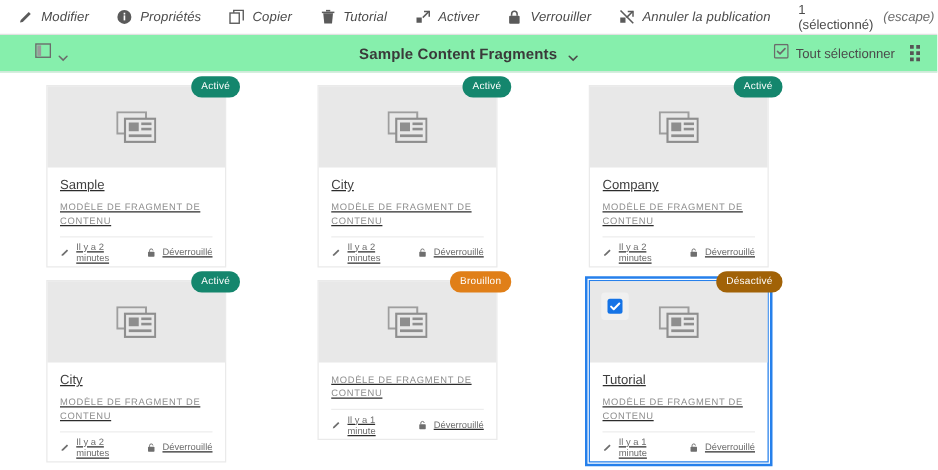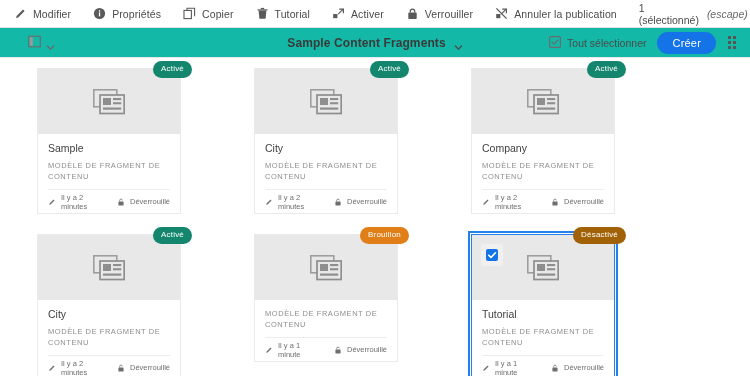--- a/index.html
+++ b/index.html
@@ -26,20 +26,21 @@
     align-items: center;
     gap: 6px;
     margin-right: 22px;
     cursor: pointer;
     white-space: nowrap;
   }
   .act-label {
     font-size: 10.5px;
     color: #4b4b4b;
     letter-spacing: .1px;
+    font-style: italic;
   }
   .act .ic { width: 13px; height: 13px; display: block; flex: 0 0 13px; }
   .act .ic svg { display: block; width: 13px; height: 13px; }
 
   .selinfo {
     margin-left: auto;
     display: flex;
     align-items: center;
     gap: 8px;
     font-size: 10.5px;
@@ -47,21 +48,21 @@
   }
   .selinfo .esc { font-style: italic; color: #6b6b6b; }
 
   
   .head-bar {
     height: 30px;
     display: flex;
     align-items: center;
     padding: 0 8px 0 28px;
     border-bottom: 1px solid #e8e8e8;
-    background: #14b8a6;
+    background: #86efac;
     position: relative;
   }
   .view-switch {
     display: flex; align-items: center; gap: 5px;
     cursor: pointer;
   }
   .chev { width: 9px; height: 9px; display: block; }
   .title-wrap {
     position: absolute;
     left: 0; right: 0;
@@ -105,23 +106,24 @@
 
   
   .cards {
     padding: 10px 0 0 0;
     display: flex;
     flex-wrap: wrap;
     background: #fff;
   }
   .card-slot {
     width: 180px;
-    padding: 0 0 20px 0;
+    padding: 0 0 10px 0;
     margin-left: 37px;
     position: relative;
+    text-decoration: underline;
   }
   .card {
     width: 144px;
     background: #fff;
     border: 1px solid #eaeaea;
     position: relative;
   }
   .card.selected {
     outline: 2px solid #2680eb;
     outline-offset: 1px;
@@ -310,21 +312,20 @@
   <div class="head-right">
     <div class="select-all">
       <span>
         <svg width="12" height="12" viewBox="0 0 12 12">
           <rect x="0.6" y="0.6" width="10.8" height="10.8" rx="1" fill="none" stroke="#6b6b6b" stroke-width="1.1"></rect>
           <path d="M3 6.1 L5 8.1 L9 3.9" stroke="#6b6b6b" stroke-width="1.3" fill="none" stroke-linecap="round" stroke-linejoin="round"></path>
         </svg>
       </span>
       <span>Tout sélectionner</span>
     </div>
-    <button class="btn-create">Créer</button>
     <span class="grid-toggle">
       <svg width="15" height="15" viewBox="0 0 15 15">
         <rect x="1" y="1" width="3" height="3" fill="#555"></rect>
           <rect x="6" y="1" width="3" height="3" fill="#555"></rect>
         <rect x="1" y="6" width="3" height="3" fill="#555"></rect>
           <rect x="6" y="6" width="3" height="3" fill="#555"></rect>
         <rect x="1" y="11" width="3" height="3" fill="#555"></rect>
           <rect x="6" y="11" width="3" height="3" fill="#555"></rect>
       </svg>
     </span>

